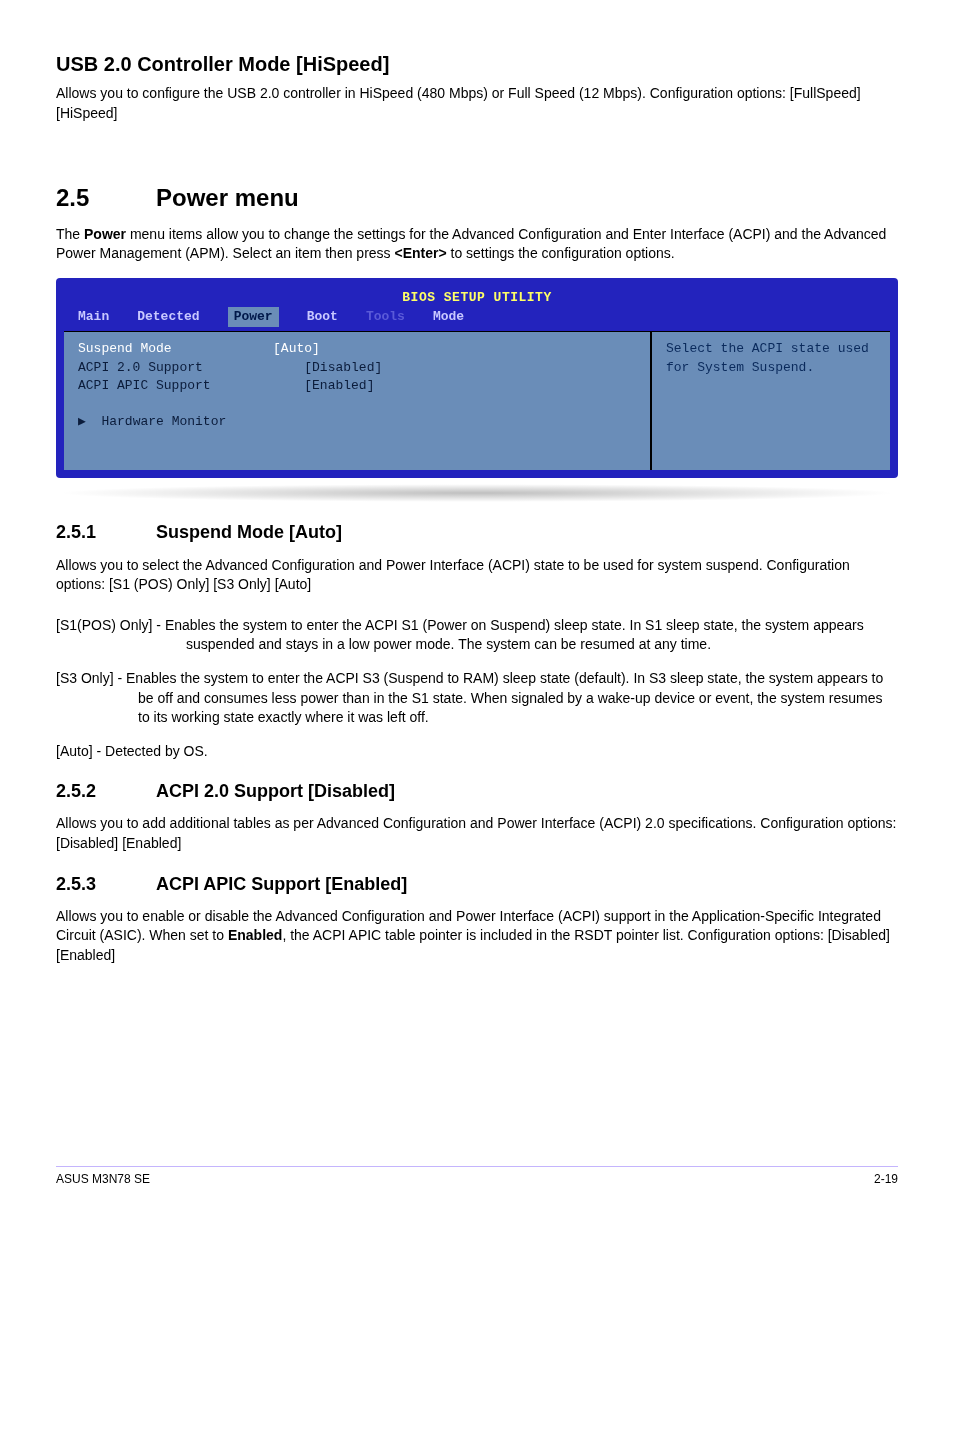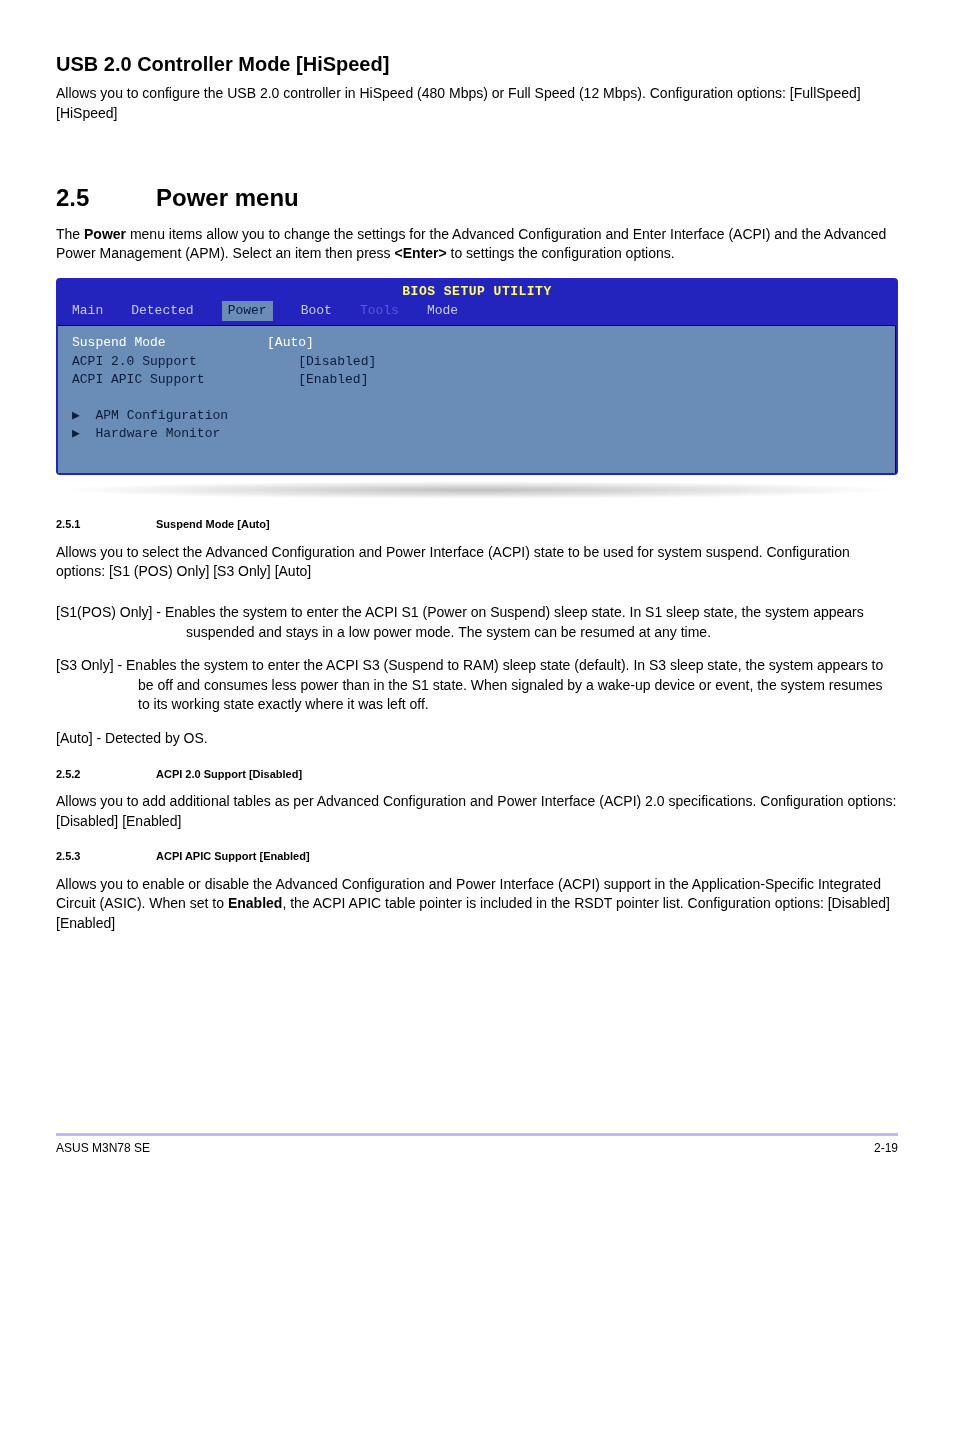--- a/index.html
+++ b/index.html
@@ -18,51 +18,51 @@
   }
   p { margin: 0 0 14px 0; }
   h1.section {
     font-family: Verdana, Geneva, sans-serif;
     font-size: 24px;
     font-weight: bold;
     margin: 10px 0 10px 0;
   }
   h1.section .num { display:inline-block; width: 100px; margin-top: 44px; }
   h2.subsection {
-    font-size: 11px;
+    font-size: 18px;
     font-weight: bold;
     margin: 18px 0 10px 0;
   }
   h2.subsection .num { display:inline-block; width: 100px; }
 
   .bios-box {
     background: #2323bd;
     border-radius: 4px;
-    padding: 2px;
+    padding: 8px;
     margin: 14px 0 8px 0;
     font-family: "Courier New", monospace;
     font-size: 13px;
     color: #fff;
     position: relative;
   }
   .bios-title {
     text-align: center;
     font-weight: bold;
     color: #ffff66;
     padding: 3px 0 0 0;
     letter-spacing: 0.5px;
   }
   .bios-tabs {
     padding: 0 14px 4px 14px;
   }
   .bios-tabs span {
     display:inline-block;
     margin-right: 28px;
     color: #7fc6ff;
-    font-weight: normal;
+    font-weight: bold;
   }
   .bios-tabs span.inactive { color:#c8c8ff; }
   .bios-body {
     display: flex;
     padding: 0 0 0 0;
   }
   .bios-left {
     flex: 1;
     background: #779ecb;
     background: #6a8db8;
@@ -92,21 +92,21 @@
   .bios-shadow {
     height: 18px;
     background: radial-gradient(ellipse at center, rgba(0,0,0,0.25), rgba(0,0,0,0) 70%);
     margin-top:-2px;
   }
   .hang { text-indent:-130px; padding-left:130px;margin-top:21px; }
   .hang2 { text-indent:-82px; padding-left:82px; }
 
   .footer {
     margin-top: 200px;
-    border-top: 3px solid #c4b5fd;
+    border-top: 1px solid #c4b5fd;
     padding-top: 4px;
     font-size: 12px;
     display:flex;
     justify-content: space-between;
   }
 </style>
 </head>
 <body>
 
 <h3 class="sub">USB 2.0 Controller Mode [HiSpeed]</h3>
@@ -124,23 +124,23 @@
   <div class="bios-title">BIOS SETUP UTILITY</div>
   <div class="bios-tabs">
     <span class="inactive">Main</span><span class="inactive">Detected</span><span style="background:#6a8db8;color:#00184a;padding:1px 6px;">Power</span><span class="inactive">Boot</span><span class="inactive" style="color:#5a5ad8">Tools</span><span class="inactive">Mode</span>
   </div>
   <div class="bios-body">
     <div class="bios-left">
 <div class="row"><span class="hl">Suspend Mode</span><span class="hl">             </span><span class="hl">[Auto]</span></div>
 <div class="row"><span class="dk">ACPI 2.0 Support</span><span>             </span><span class="val">[Disabled]</span></div>
 <div class="row"><span class="dk">ACPI APIC Support</span><span>            </span><span class="val">[Enabled]</span></div>
 <div class="row">&nbsp;</div>
-<div class="row"><span class="tri">▶  </span><span class="dk">APM Configuration</span></div>
 <div class="row"><span class="tri">▶  </span><span class="dk">Hardware Monitor</span></div>
     </div>
+    <div class="bios-right">Select the ACPI state used for System Suspend.</div>
   </div>
 </div>
 <div class="bios-shadow"></div>
 
 <h2 class="subsection">
   <span class="num">2.5.1</span><span>Suspend Mode [Auto]</span>
 </h2>
 <p>Allows you to select the Advanced Configuration and Power Interface (ACPI) state to be used for system suspend. Configuration options: [S1 (POS) Only] [S3 Only] [Auto]</p>
 
 <p class="hang"><span>[S1(POS) Only] - </span><span>Enables the system to enter the ACPI S1 (Power on Suspend) sleep state. In S1 sleep state, the system appears suspended and stays in a low power mode. The system can be resumed at any time.</span></p>

